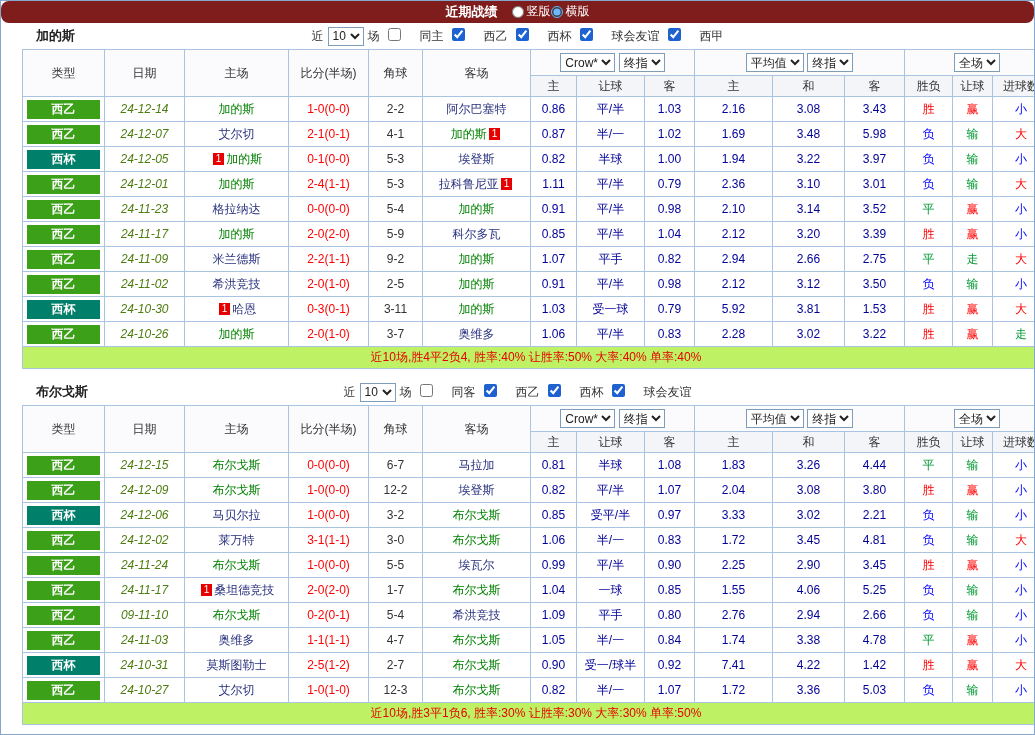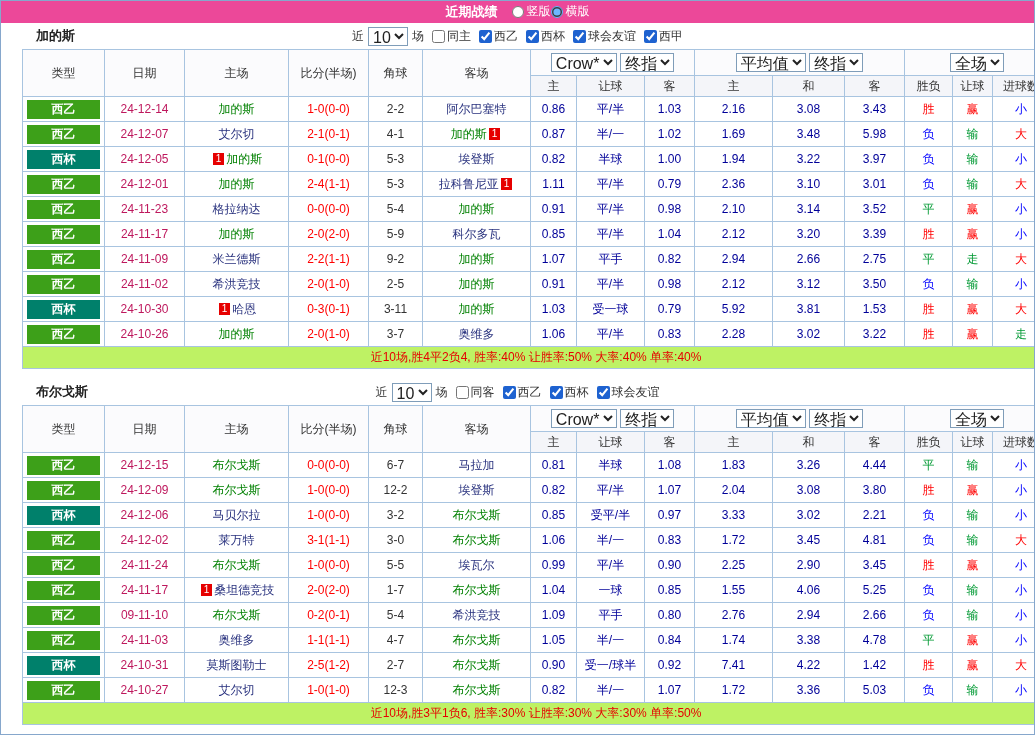--- a/index.html
+++ b/index.html
@@ -12,26 +12,27 @@
   .page {
     width: 1035px;
     height: 735px;
     border: 1px solid #86a7cc;
     background: #fff;
     overflow: hidden;
   }
   
   .titlebar {
     height: 22px;
-    background: #ec4899;
+    background: #7f1d1d;
     color: #fff;
     display: flex;
     align-items: center;
     justify-content: center;
     gap: 14px;
+    border-radius: 8px;
   }
   .titlebar .title { font-weight: bold; font-size: 13px; }
   .titlebar label {
     display: inline-flex;
     align-items: center;
     gap: 3px;
     font-size: 12px;
     cursor: pointer;
   }
   .titlebar input[type=radio] { accent-color: #6db7ff; width: 12px; height: 12px; }
@@ -47,28 +48,28 @@
   }
   .team-name {
     position: absolute;
     left: 14px;
     font-weight: bold;
     font-size: 13px;
     color: #222;
   }
   .filters { display: inline-flex; align-items: center; gap: 4px; }
   .filters select, th select {
-    font-size: 16px;
+    font-size: 12px;
     height: 19px;
     border: 1px solid #7f9db9;
     background: #fff;
     color: #222;
   }
   .cbs { display: inline-flex; align-items: center; gap: 8px; margin-left: 4px; }
-  .cbs label { display: inline-flex; align-items: center; gap: 2px; cursor: pointer; }
+  .cbs label { display: inline-flex; gap: 19px; cursor: pointer; }
   .cbs input[type=checkbox] { accent-color: #1e62d0; width: 13px; height: 13px; }
   
   table {
     width: 100%;
     border-collapse: collapse;
     table-layout: fixed;
     font-size: 12px;
   }
   th, td {
     border: 1px solid #a8c4e0;
@@ -89,21 +90,21 @@
     display: block;
     margin: 2px 3px;
     padding: 2px 0;
     color: #fff;
     font-weight: bold;
     line-height: 15px;
   }
   .lg-liga2 { background: #3da019; }
   .lg-cup   { background: #00806b; }
   
-  .c-date  { color: #be185d; }
+  .c-date  { color: #4d7c0f; font-style: italic; }
   .c-score { color: #ff0000; }
   .c-corner{ color: #333; }
   .c-odds  { color: #000099; }
   .team { color: #28317e; cursor: pointer; }
   .team.focus { color: #008000; }
   .card {
     display: inline-block;
     background: #e60000;
     color: #fff;
     font-size: 10px;

